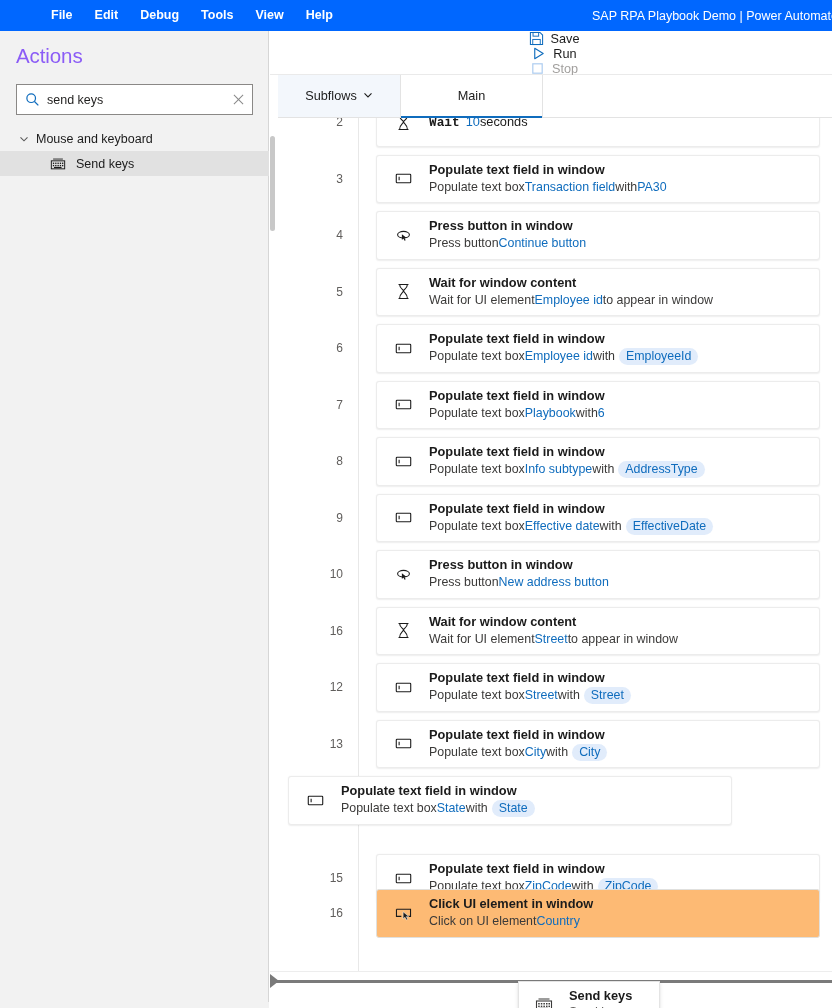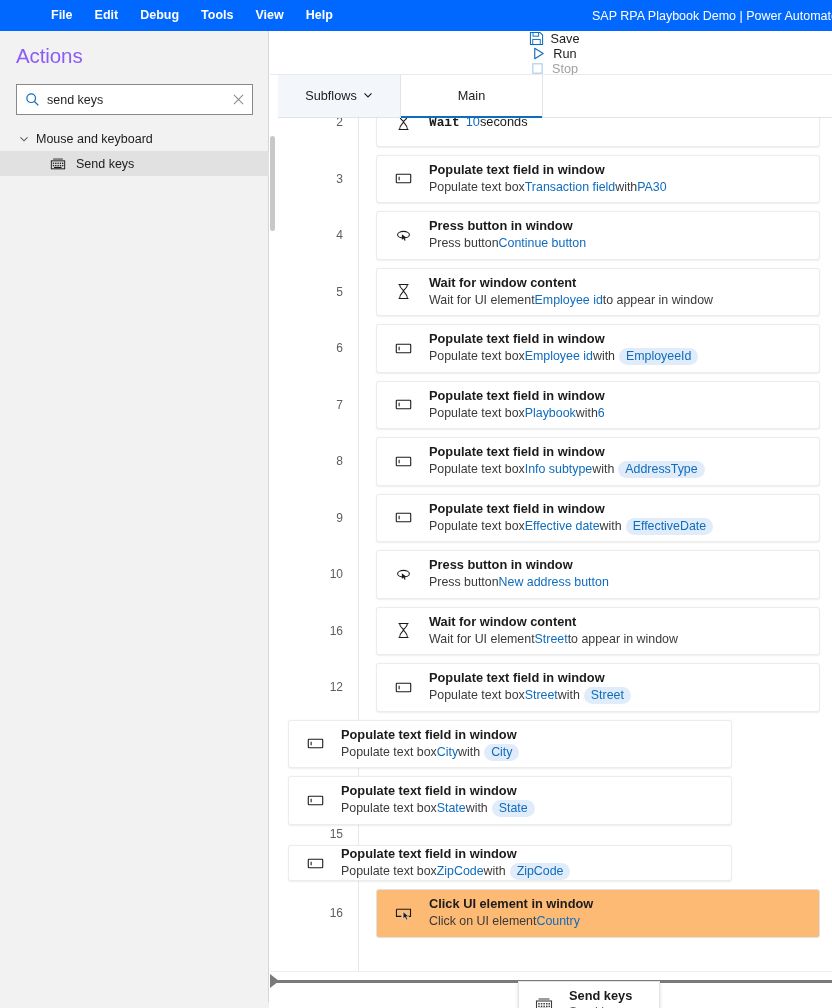--- a/index.html
+++ b/index.html
@@ -554,20 +554,21 @@
                 <span class="">Populate text box </span>
                 <span class="lnk">Street</span>
                 <span class=""> with </span>
                 <span class="sp"></span>
                 <span class="pill">Street</span>
               </div>
             </div>
           </div>
         </div>
         <div class="row" style="top: 597.5px;">
+          <div class="row-num">13</div>
           <div class="row-card">
             <div class="row-icon">
               <svg width="19" height="19" viewBox="0 0 20 20">
                 <rect x="2.4" y="5.6" width="15.2" height="8.8" rx="0.8" fill="none" stroke="#1b1b1b" stroke-width="1.15"></rect>
                 <line x1="5.4" y1="8.1" x2="5.4" y2="11.9" stroke="#1b1b1b" stroke-width="1.15"></line>
               </svg>
             </div>
             <div class="row-text">
               <div class="row-title">Populate text field in window</div>
               <div class="row-sub">
@@ -593,21 +594,21 @@
               <div class="row-sub">
                 <span class="">Populate text box </span>
                 <span class="lnk">State</span>
                 <span class=""> with </span>
                 <span class="sp"></span>
                 <span class="pill">State</span>
               </div>
             </div>
           </div>
         </div>
-        <div class="row" style="top: 709px; flex-direction: column;">
+        <div class="row" style="top: 732px;">
           <div class="row-num">15</div>
           <div class="row-card">
             <div class="row-icon">
               <svg width="19" height="19" viewBox="0 0 20 20">
                 <rect x="2.4" y="5.6" width="15.2" height="8.8" rx="0.8" fill="none" stroke="#1b1b1b" stroke-width="1.15"></rect>
                 <line x1="5.4" y1="8.1" x2="5.4" y2="11.9" stroke="#1b1b1b" stroke-width="1.15"></line>
               </svg>
             </div>
             <div class="row-text">
               <div class="row-title">Populate text field in window</div>

